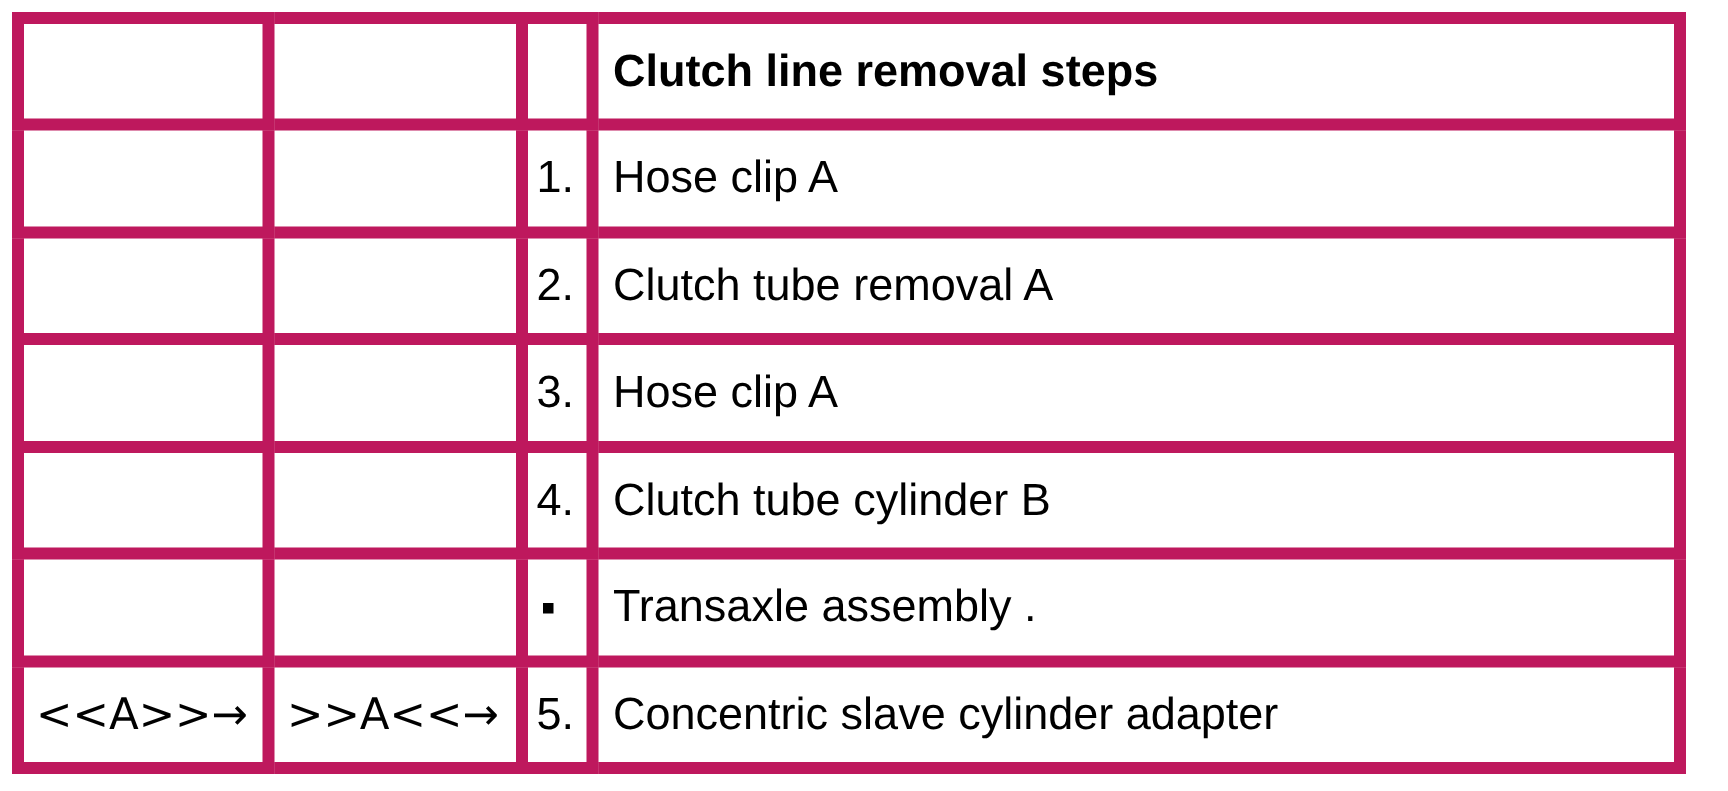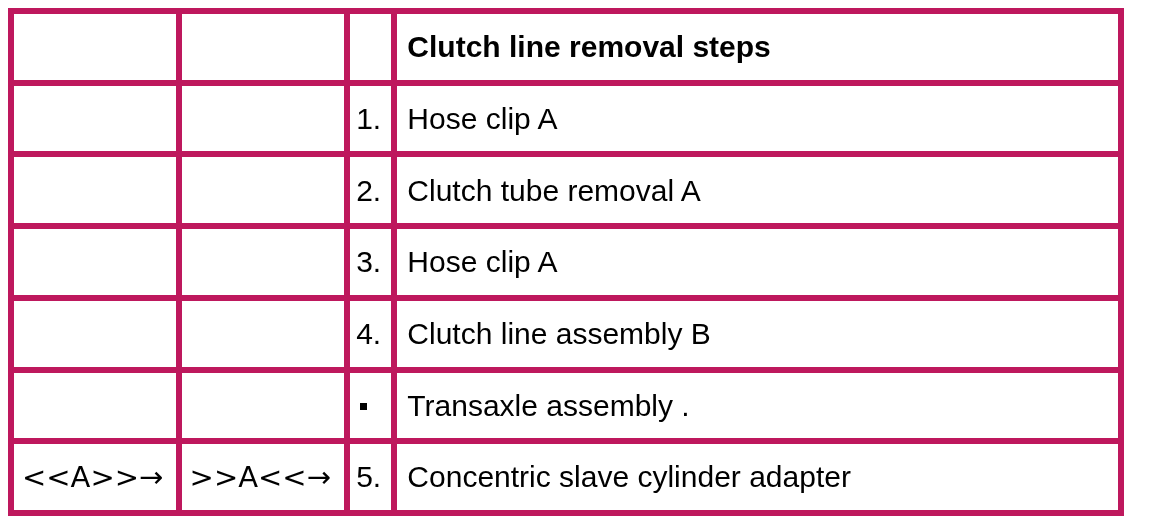--- a/index.html
+++ b/index.html
@@ -31,21 +31,21 @@
     width: 1116px;
     height: 508px;
     box-sizing: border-box;
     border: 5px solid #000000;
     border-collapse: collapse;
     background: #ffffff;
     table-layout: fixed;
   }
 
   .proc-table td {
-    border: 6px solid #be185d;
+    border: 8px solid #be185d;
     background: #ffffff;
     padding: 0 0 0 8px;
     vertical-align: middle;
     height: 63px;
     font-size: 30px;
     line-height: 1.05;
     font-weight: normal;
     white-space: nowrap;
     overflow: hidden;
   }
@@ -133,21 +133,21 @@
         <td class="cell-mark cell-empty"></td>
         <td class="cell-mark cell-empty"></td>
         <td class="cell-num">3.</td>
         <td class="cell-desc">Hose clip A</td>
       </tr>
 
       <tr>
         <td class="cell-mark cell-empty"></td>
         <td class="cell-mark cell-empty"></td>
         <td class="cell-num">4.</td>
-        <td class="cell-desc">Clutch line assembly B</td>
+        <td class="cell-desc">Clutch tube cylinder B</td>
       </tr>
 
 
       <tr>
         <td class="cell-mark cell-empty"></td>
         <td class="cell-mark cell-empty"></td>
         <td class="cell-num dot"><span class="sq-bullet"></span></td>
         <td class="cell-desc">Transaxle assembly .</td>
       </tr>
 

